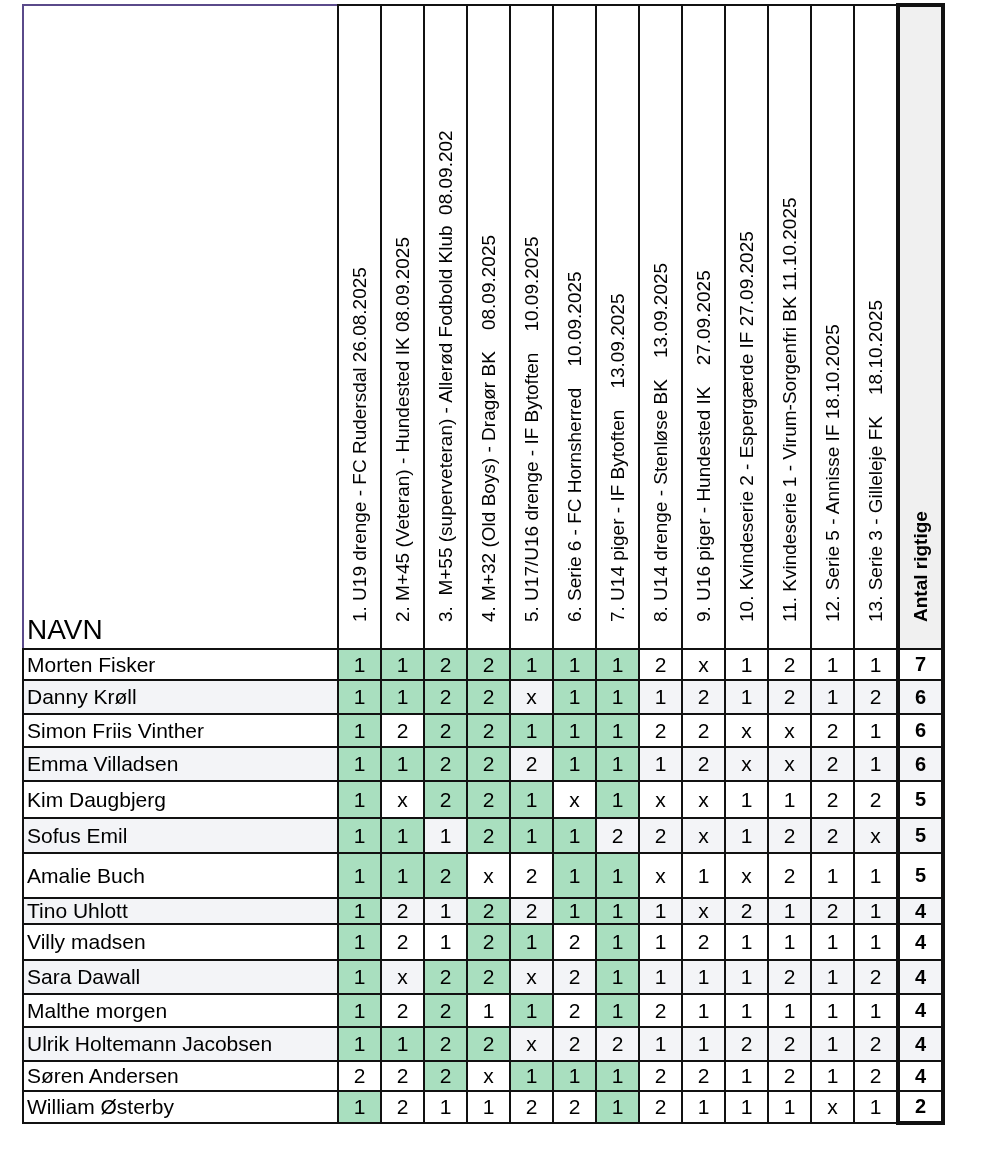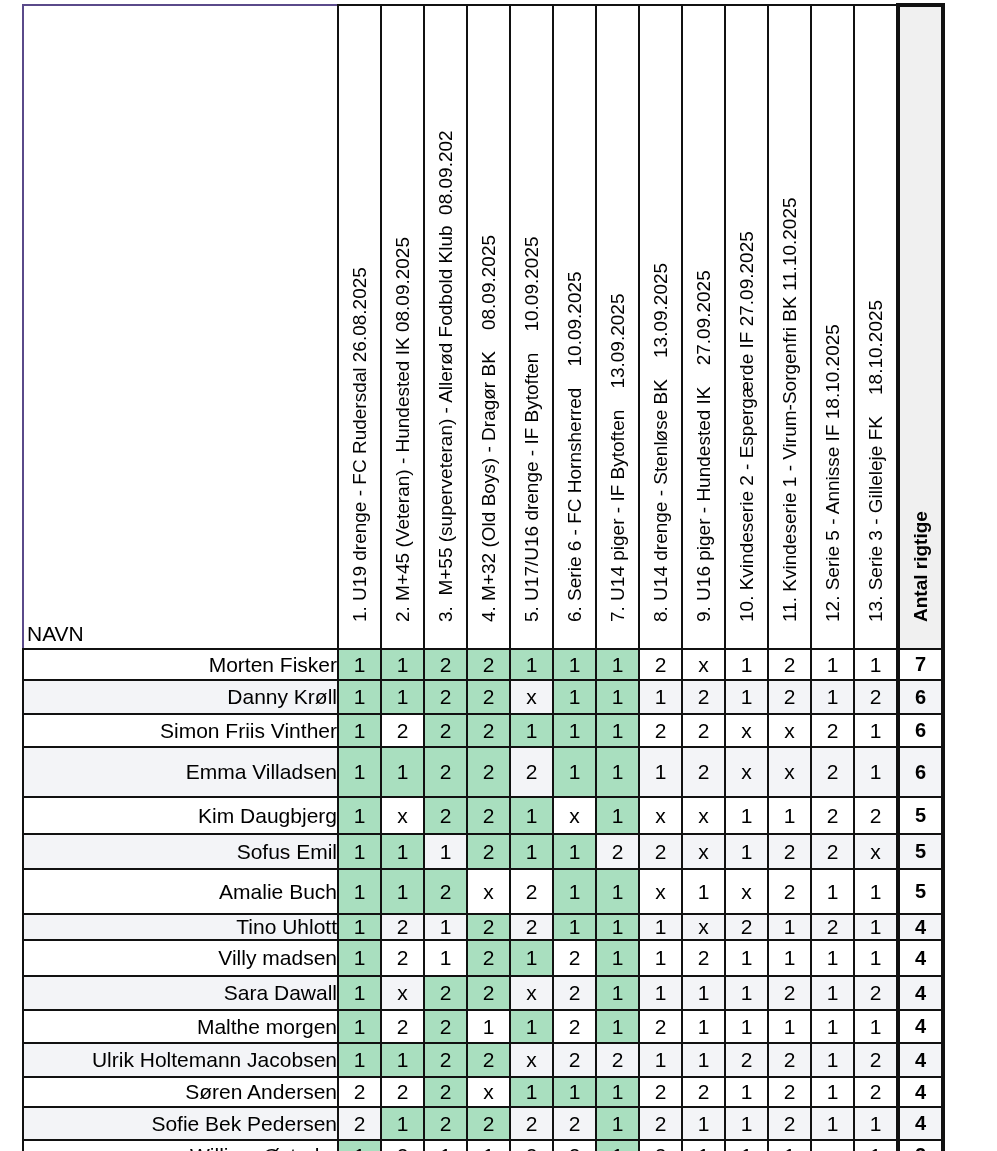--- a/index.html
+++ b/index.html
@@ -2,32 +2,32 @@
 <html><head>
 <meta charset="utf-8">
 <style>
   html, body { margin: 0; padding: 0; background: #ffffff; }
   body { width: 997px; height: 1151px; position: relative; overflow: hidden;
          font-family: "Liberation Sans", sans-serif; color: #000; }
   #sheet { position: absolute; left: 22px; top: 3px; }
   table { border-collapse: collapse; table-layout: fixed; }
   td, th { padding: 0; border: 2px solid #111; font-weight: normal; }
   th.navn { width: 310px; height: 640px; vertical-align: bottom; text-align: left;
-            font-size: 21px; padding: 0 0 2px 3px;
+            font-size: 28px; padding: 0 0 2px 3px;
             border-top: 2px solid #5a4a8a; border-left: 2px solid #5a4a8a; }
   th.match { width: 41px; height: 640px; position: relative; background: #fff; }
   th.match .vt { position: absolute; left: 50%; bottom: 4px;
             transform-origin: 0 0; transform: rotate(-90deg) translateY(-50%);
             white-space: pre; font-size: 19px; line-height: 22px; }
   th.total { width: 41px; height: 640px; position: relative; background: #f0f0f0;
              border-left: 4px solid #111; border-right: 4px solid #111; border-top: 4px solid #111; }
   th.total .vt { position: absolute; left: 50%; bottom: 4px; transform-origin: 0 0;
                  transform: rotate(-90deg) translateY(-50%); white-space: nowrap;
                  font-size: 19px; font-weight: bold; line-height: 22px; }
-  td.name { font-size: 21px; padding-left: 3px; white-space: nowrap; text-align: right; }
+  td.name { font-size: 21px; padding-left: 3px; white-space: nowrap; text-align: left; }
   td.cell { text-align: center; font-size: 21px; }
   td.cell.hit { background: #a9dfbf; }
   td.sum { text-align: center; font-size: 20px; font-weight: bold;
            border-left: 4px solid #111; border-right: 4px solid #111; }
   tr.alt td.name, tr.alt td.cell:not(.hit), tr.alt td.sum { background: #f3f4f7; }
   tr.last td.sum { border-bottom: 4px solid #111; }
 </style>
 </head>
 <body>
 
@@ -126,21 +126,21 @@
           <td class="cell hit">1</td>
           <td class="cell hit">1</td>
           <td class="cell">2</td>
           <td class="cell">2</td>
           <td class="cell">x</td>
           <td class="cell">x</td>
           <td class="cell">2</td>
           <td class="cell">1</td>
           <td class="sum">6</td>
         </tr>
-        <tr class="alt" style="height: 50px;">
+        <tr class="alt" style="height: 34px;">
           <td class="name">Emma Villadsen</td>
           <td class="cell hit">1</td>
           <td class="cell hit">1</td>
           <td class="cell hit">2</td>
           <td class="cell hit">2</td>
           <td class="cell">2</td>
           <td class="cell hit">1</td>
           <td class="cell hit">1</td>
           <td class="cell">1</td>
           <td class="cell">2</td>
@@ -294,37 +294,20 @@
           <td class="cell">x</td>
           <td class="cell hit">1</td>
           <td class="cell hit">1</td>
           <td class="cell hit">1</td>
           <td class="cell">2</td>
           <td class="cell">2</td>
           <td class="cell">1</td>
           <td class="cell">2</td>
           <td class="cell">1</td>
           <td class="cell">2</td>
-          <td class="sum">4</td>
-        </tr>
-        <tr class="alt" style="height: 33px;">
-          <td class="name">Sofie Bek Pedersen</td>
-          <td class="cell">2</td>
-          <td class="cell hit">1</td>
-          <td class="cell hit">2</td>
-          <td class="cell hit">2</td>
-          <td class="cell">2</td>
-          <td class="cell">2</td>
-          <td class="cell hit">1</td>
-          <td class="cell">2</td>
-          <td class="cell">1</td>
-          <td class="cell">1</td>
-          <td class="cell">2</td>
-          <td class="cell">1</td>
-          <td class="cell">1</td>
           <td class="sum">4</td>
         </tr>
         <tr class="last" style="height: 32px;">
           <td class="name">William Østerby</td>
           <td class="cell hit">1</td>
           <td class="cell">2</td>
           <td class="cell">1</td>
           <td class="cell">1</td>
           <td class="cell">2</td>
           <td class="cell">2</td>

